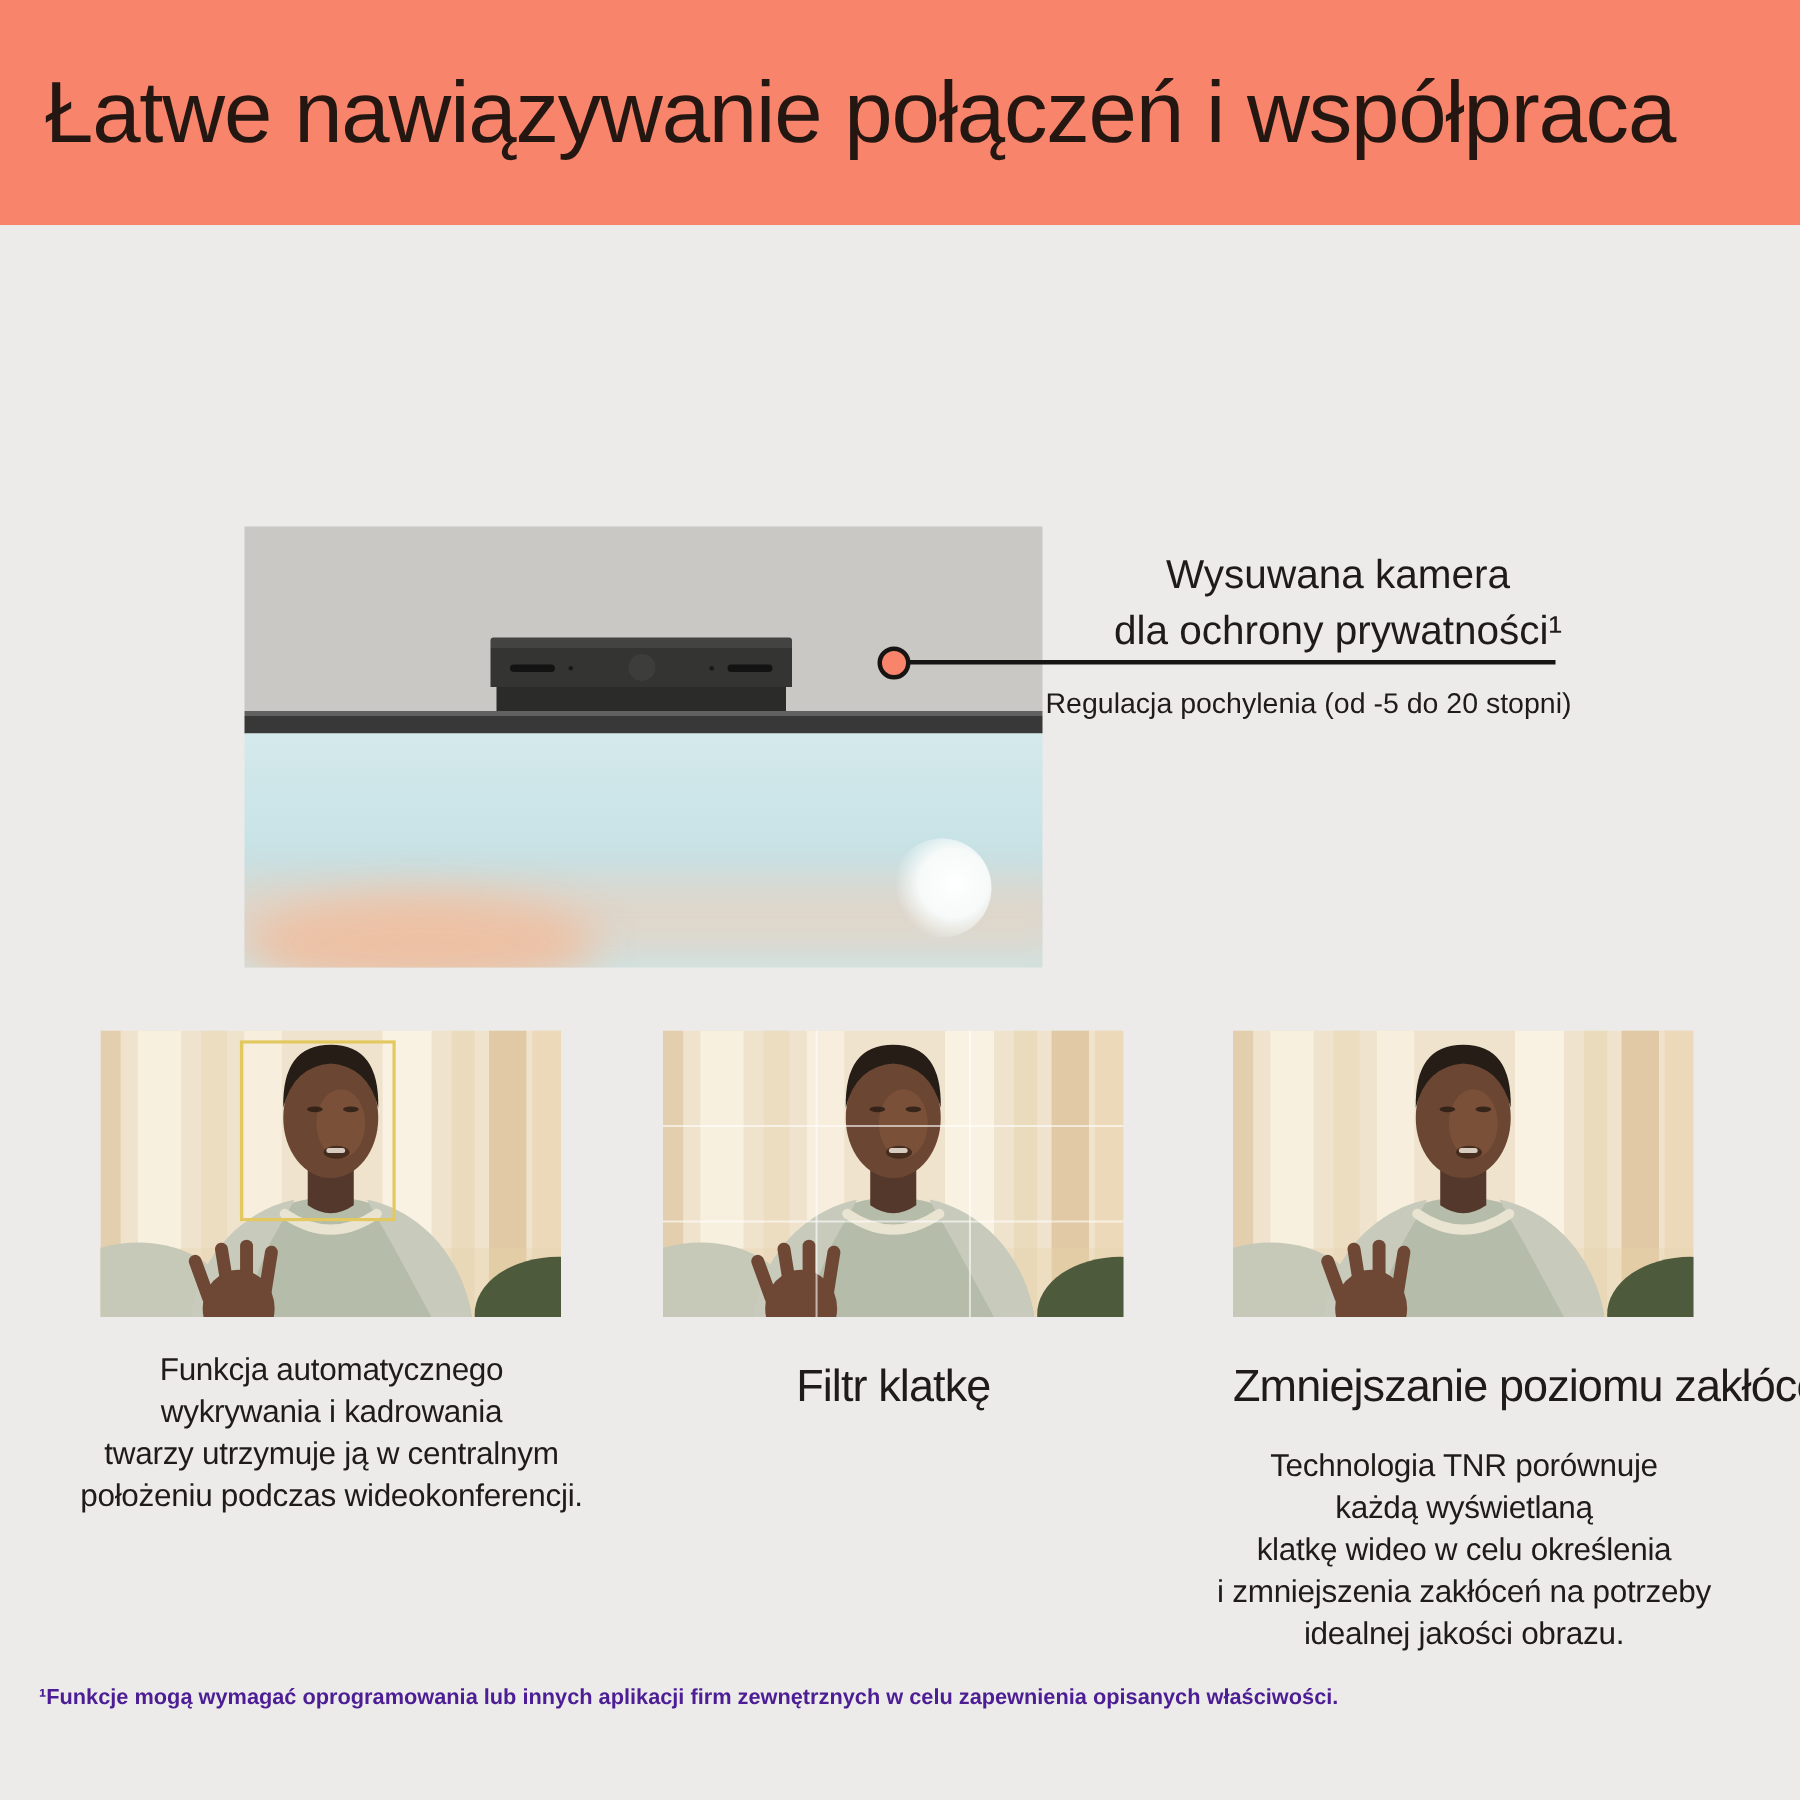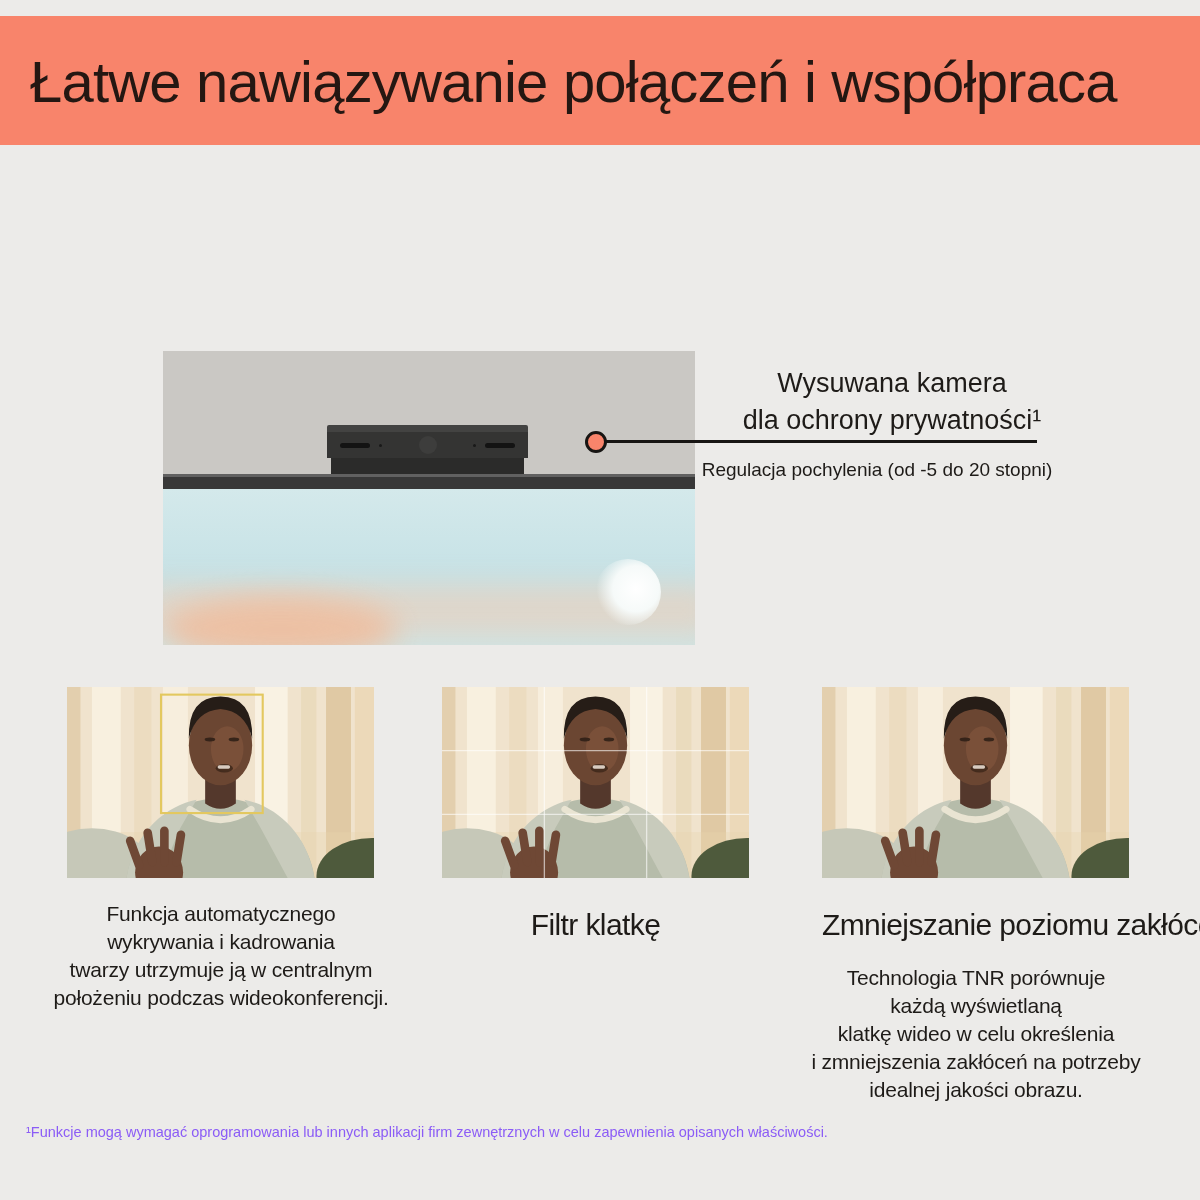--- a/index.html
+++ b/index.html
@@ -2,21 +2,21 @@
 <html lang="pl"><head>
 <meta charset="utf-8">
 <style>
   html,body { margin:0; padding:0; }
   .page {
     position:relative; width:1200px; height:1200px; overflow:hidden;
     background:#ECEBE9; font-family:"Liberation Sans","DejaVu Sans",sans-serif;
     color:#231A15;
   }
   
-  .band-dark { position:absolute; left:0; top:16px; width:1200px; height:129px; background:#F8846B; }
+  .band-dark { position:absolute; left:0; top:0; width:1200px; height:150px; background:#F8846B; }
   .page-title {
     position:absolute; left:30px; top:50%; transform:translateY(-50%); margin:0;
     font-size:58px; font-weight:500; letter-spacing:-0.8px; white-space:nowrap; color:#241712;
   }
   .band-light { position:absolute; left:0; top:129px; width:1200px; height:173px; background:#FBBCA9; }
   .intro {
     position:absolute; left:28px; top:17px; margin:0;
     font-size:28px; line-height:42px; white-space:pre-line; color:#241712; letter-spacing:-0.2px;
   }
   
@@ -41,33 +41,33 @@
   .cam-dot-l { left:52px; } .cam-dot-r { right:52px; }
   .lens { position:absolute; top:4px; left:50%; margin-left:-9px; width:18px; height:18px;
           border-radius:50%; background:#3D3D3C; }
   .cam-lower { margin:0 4px; height:16px; background:#2B2B2A; }
   
   .callout-dot { position:absolute; left:585px; top:431px; width:22px; height:22px; border-radius:50%;
                  background:#F8846B; border:3px solid #171513; box-sizing:border-box; }
   .callout-line { position:absolute; left:605px; top:440px; width:432px; height:3px; background:#171513; }
   .callout-title { position:absolute; left:712px; top:365px; width:360px; margin:0; text-align:center;
                    font-size:27px; line-height:37px; font-weight:500; white-space:pre-line; color:#1E1B18; }
-  .callout-sub { position:absolute; left:697px; top:459px; width:360px; margin:0; text-align:center;
+  .callout-sub { position:absolute; left:697px; top:459px; width:360px; margin:0; 
                  font-size:19px; color:#1E1B18; }
   
   .feature { position:absolute; top:687px; width:307px; }
   .feature-1 { left:67px; } .feature-2 { left:442px; } .feature-3 { left:822px; }
   .vphoto { display:block; width:307px; height:191px; }
   .feature h2 { margin:30px 0 0; text-align:center; font-size:30px; font-weight:500;
                 letter-spacing:-0.6px; white-space:nowrap; color:#1E1B18; }
   .feature p { width:480px; margin:22px 0 0 -86px; text-align:center;
                font-size:21px; line-height:28px; letter-spacing:-0.2px;
                white-space:pre-line; color:#1E1B18; }
   
-  .footnote { position:absolute; left:26px; top:1124px; margin:0; font-size:14.5px; color:#8b5cf6; }
+  .footnote { position:absolute; left:26px; top:1124px; margin:0; font-size:14.5px; color:#4c1d95;font-weight:bold; }
   .hp-logo { position:absolute; left:1088px; top:1092px; width:92px; height:92px; }
   .hidden-defs { position:absolute; width:0; height:0; }
 </style>
 </head>
 <body>
 
 <svg class="hidden-defs" aria-hidden="true">
   <defs>
     <g id="person-scene">
       <rect width="320" height="200" fill="#F0E3CD"></rect>

